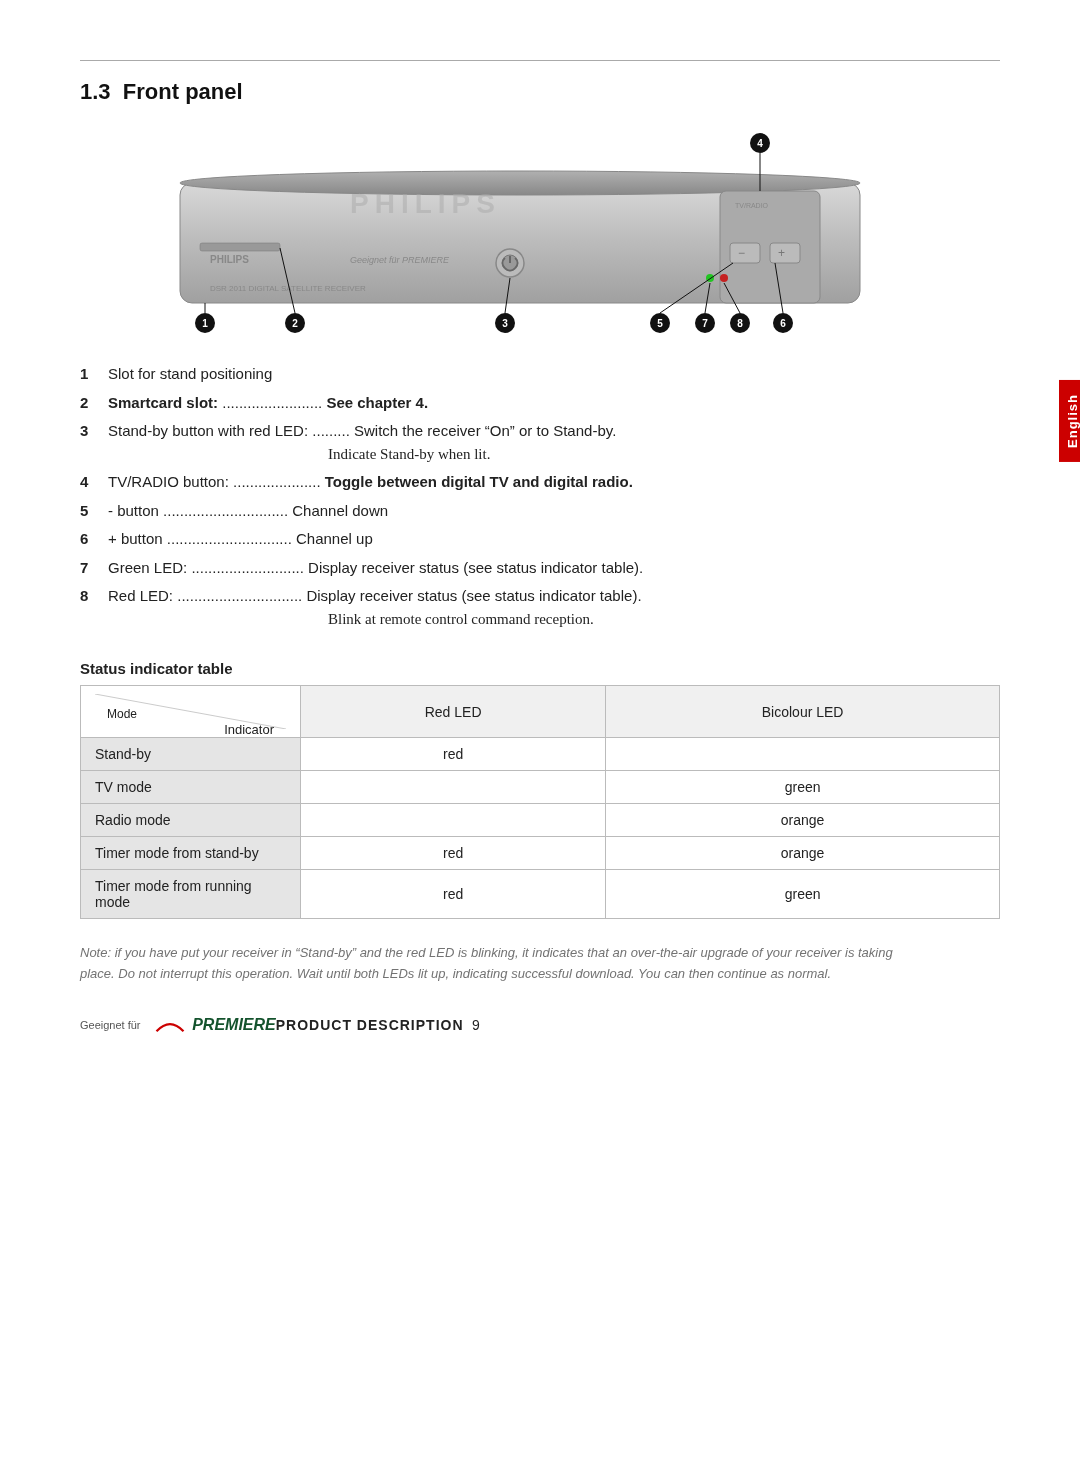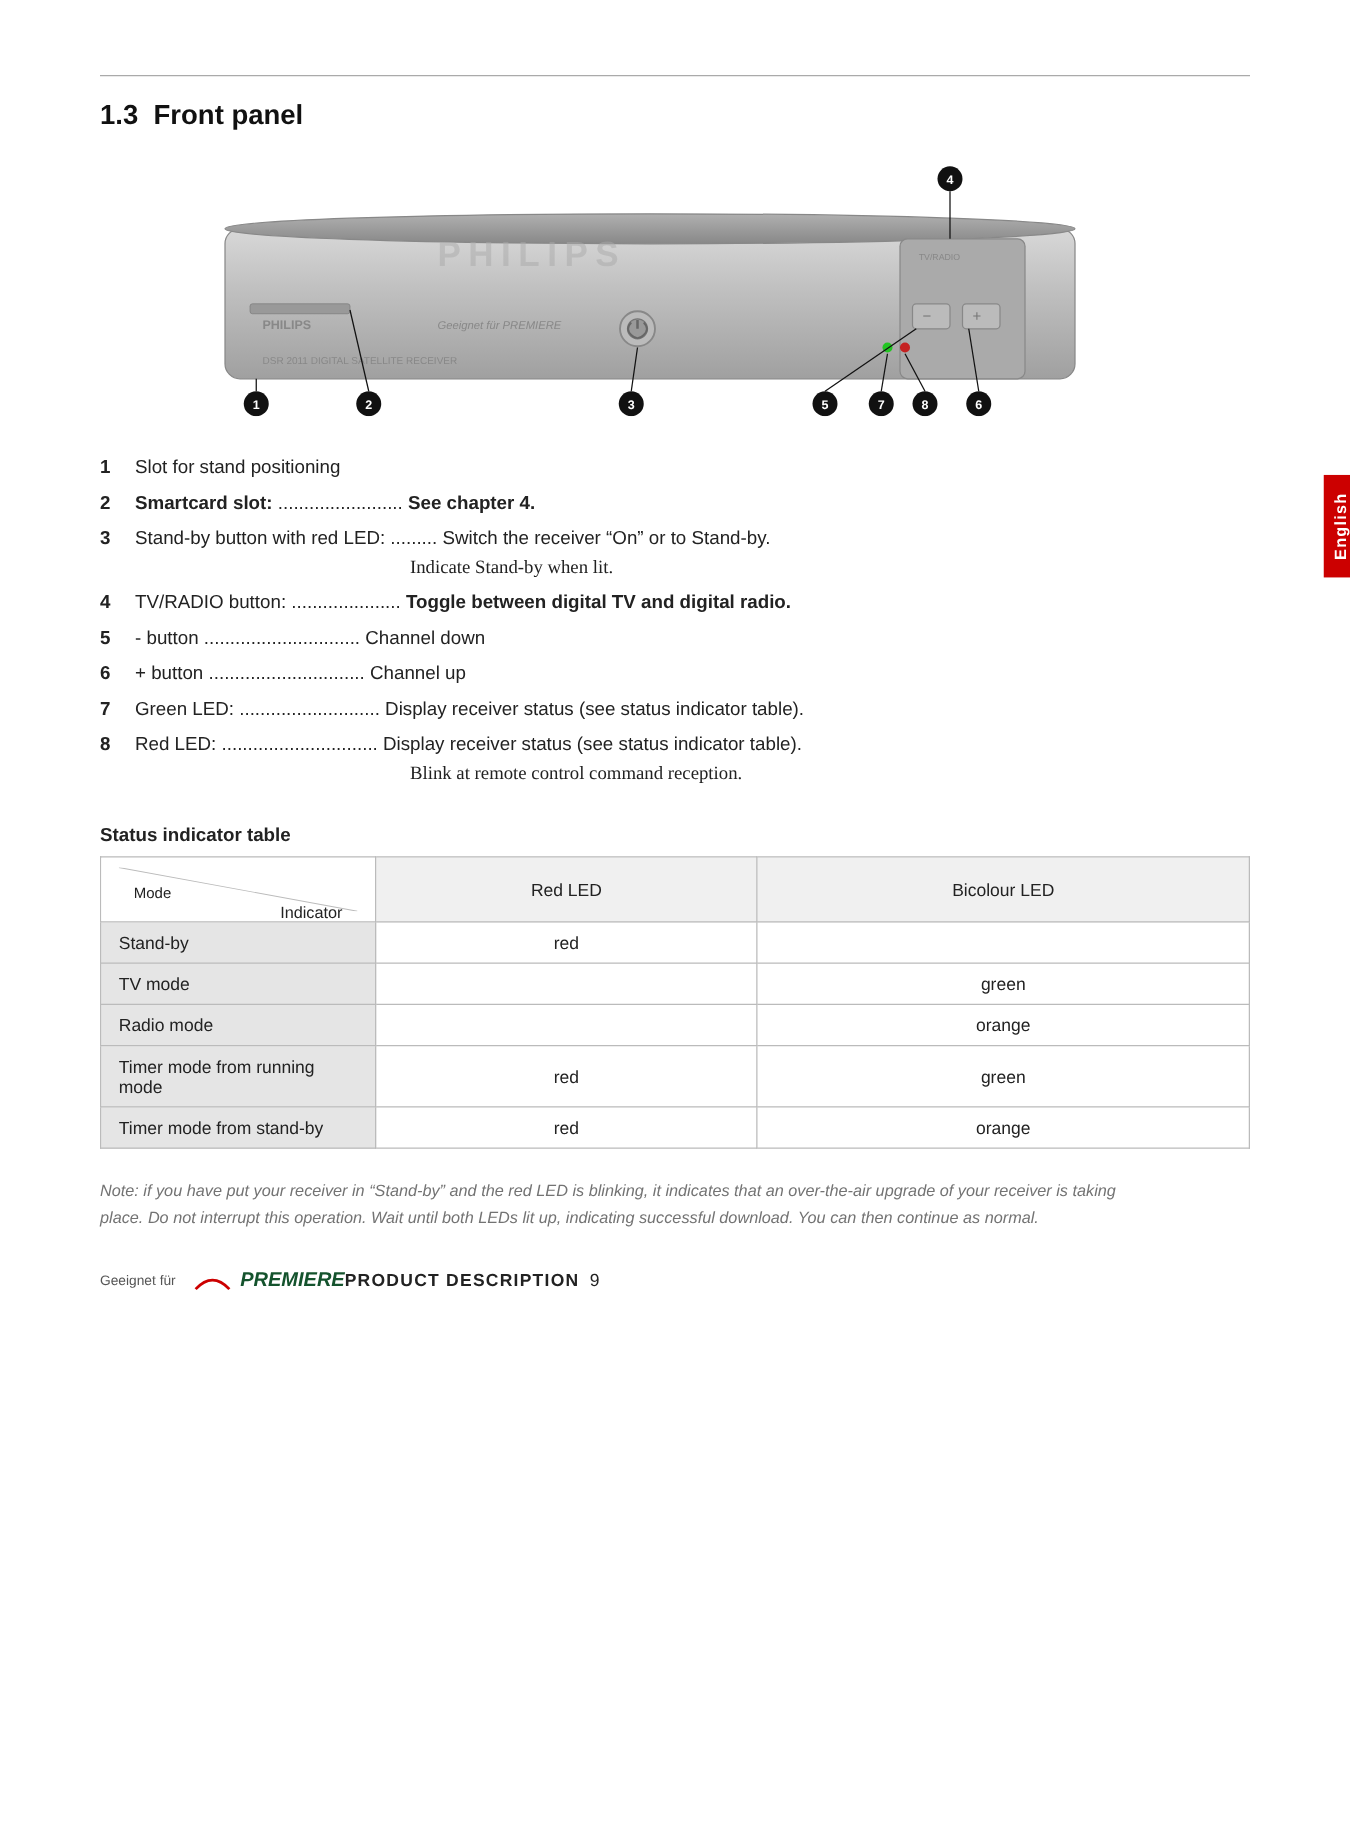--- a/index.html
+++ b/index.html
@@ -384,28 +384,28 @@
           <td>TV mode</td>
           <td></td>
           <td>green</td>
         </tr>
         <tr>
           <td>Radio mode</td>
           <td></td>
           <td>orange</td>
         </tr>
         <tr>
+          <td>Timer mode from stand-by</td>
+          <td>red</td>
+          <td>orange</td>
+        </tr>
+        <tr>
           <td>Timer mode from running mode</td>
           <td>red</td>
           <td>green</td>
-        </tr>
-        <tr>
-          <td>Timer mode from stand-by</td>
-          <td>red</td>
-          <td>orange</td>
         </tr>
       </tbody>
   </table>
 
   <p class="note-text">Note: if you have put your receiver in “Stand-by” and the red LED is blinking, it indicates that an over-the-air upgrade of your receiver is taking place. Do not interrupt this operation. Wait until both LEDs lit up, indicating successful download. You can then continue as normal.</p>
 
   <div class="bottom-bar">
     <div class="premiere-logo">
       <span class="geeignet">Geeignet für</span>
       &nbsp;

